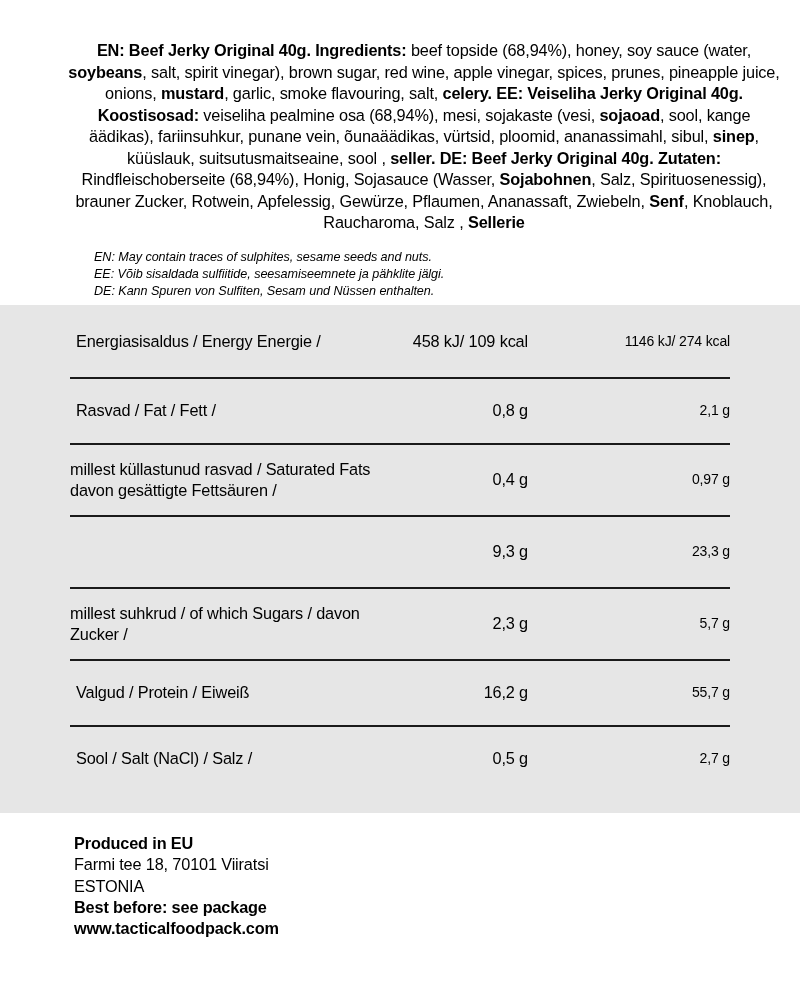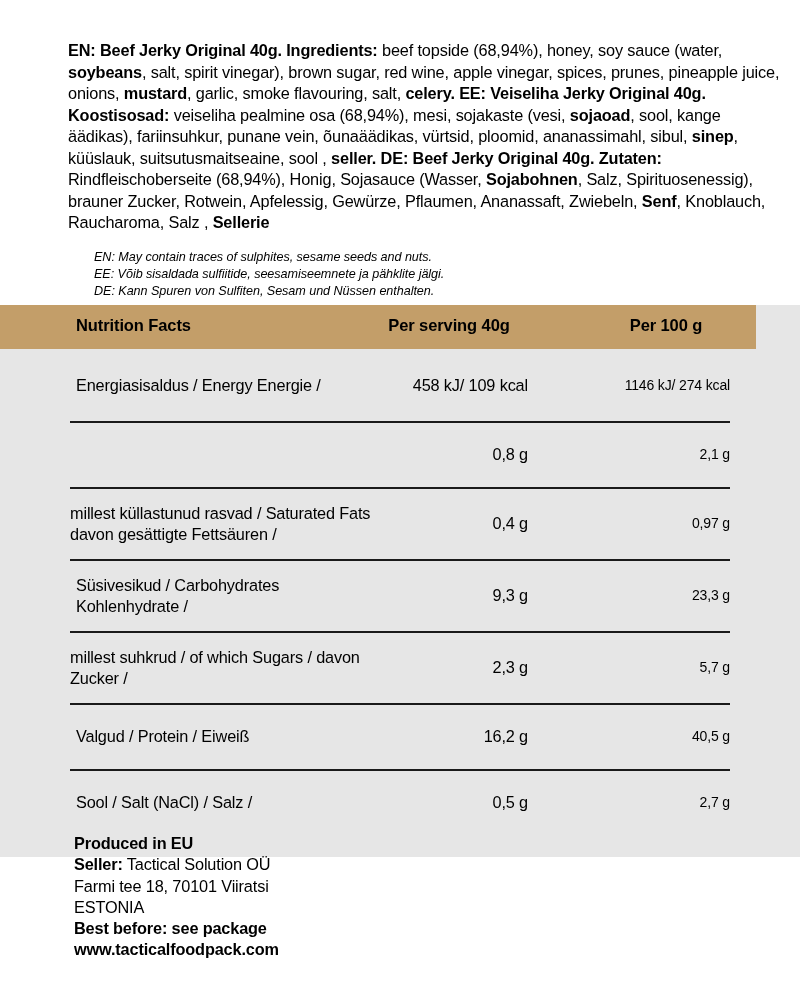--- a/index.html
+++ b/index.html
@@ -24,21 +24,21 @@
 
   
   .ingredients {
     position: absolute;
     left: 68px;
     top: 40px;
     width: 712px;
     font-size: 16.3px;
     line-height: 21.5px;
     letter-spacing: -0.15px;
-    text-align: left;
+    text-align: center;
   }
   .ingredients b { font-weight: bold; }
 
   
   .traces {
     position: absolute;
     left: 74px;
     top: 249px;
     width: 640px;
     font-size: 12.6px;
@@ -170,81 +170,75 @@
   </div>
 
   <div class="traces">
     <div>EN: May contain traces of sulphites, sesame seeds and nuts.</div>
     <div>EE: Võib sisaldada sulfiitide, seesamiseemnete ja pähklite jälgi.</div>
     <div>DE: Kann Spuren von Sulfiten, Sesam und Nüssen enthalten.</div>
   </div>
 
   <div class="nutri-table">
 
-    <div class="nutri-header">
-      <span class="h-title">Nutrition Facts</span>
-      <span class="h-col1">Per serving 40g</span>
-      <span class="h-col2">Per 100 g</span>
-    </div>
 
     <div class="rows">
 
       <div class="nrow tall first">
 
         <div class="rlabel">Energiasisaldus / Energy Energie /</div>
         <div class="v1">458 kJ/ 109 kcal</div>
         <div class="v2">1146 kJ/ 274 kcal</div>
       </div>
 
       <div class="nrow">
         <div class="sep"></div>
+        <div class="rlabel">Rasvad / Fat / Fett /</div>
         <div class="v1">0,8 g</div>
         <div class="v2">2,1 g</div>
       </div>
 
       <div class="nrow tall indent">
         <div class="sep"></div>
         <div class="rlabel">millest küllastunud rasvad / Saturated Fats davon gesättigte Fettsäuren /</div>
         <div class="v1">0,4 g</div>
         <div class="v2">0,97 g</div>
       </div>
 
       <div class="nrow tall">
         <div class="sep"></div>
-        <div class="rlabel">Süsivesikud / Carbohydrates Kohlenhydrate /</div>
         <div class="v1">9,3 g</div>
         <div class="v2">23,3 g</div>
       </div>
 
       <div class="nrow tall indent">
         <div class="sep"></div>
         <div class="rlabel">millest suhkrud / of which Sugars / davon Zucker /</div>
         <div class="v1">2,3 g</div>
         <div class="v2">5,7 g</div>
       </div>
 
       <div class="nrow">
         <div class="sep"></div>
         <div class="rlabel">Valgud / Protein / Eiweiß</div>
         <div class="v1">16,2 g</div>
-        <div class="v2">40,5 g</div>
+        <div class="v2">55,7 g</div>
       </div>
 
       <div class="nrow">
         <div class="sep"></div>
         <div class="rlabel">Sool / Salt (NaCl) / Salz /</div>
         <div class="v1">0,5 g</div>
         <div class="v2">2,7 g</div>
       </div>
 
     </div>
   </div>
 
   <div class="footer">
     <div class="bold">Produced in EU</div>
-    <div><span class="bold">Seller:</span><span> Tactical Solution OÜ</span></div>
     <div>Farmi tee 18, 70101 Viiratsi</div>
     <div>ESTONIA</div>
     <div class="bold">Best before: see package</div>
     <div class="bold">www.tacticalfoodpack.com</div>
   </div>
 
 </div>
 
 </body></html>

